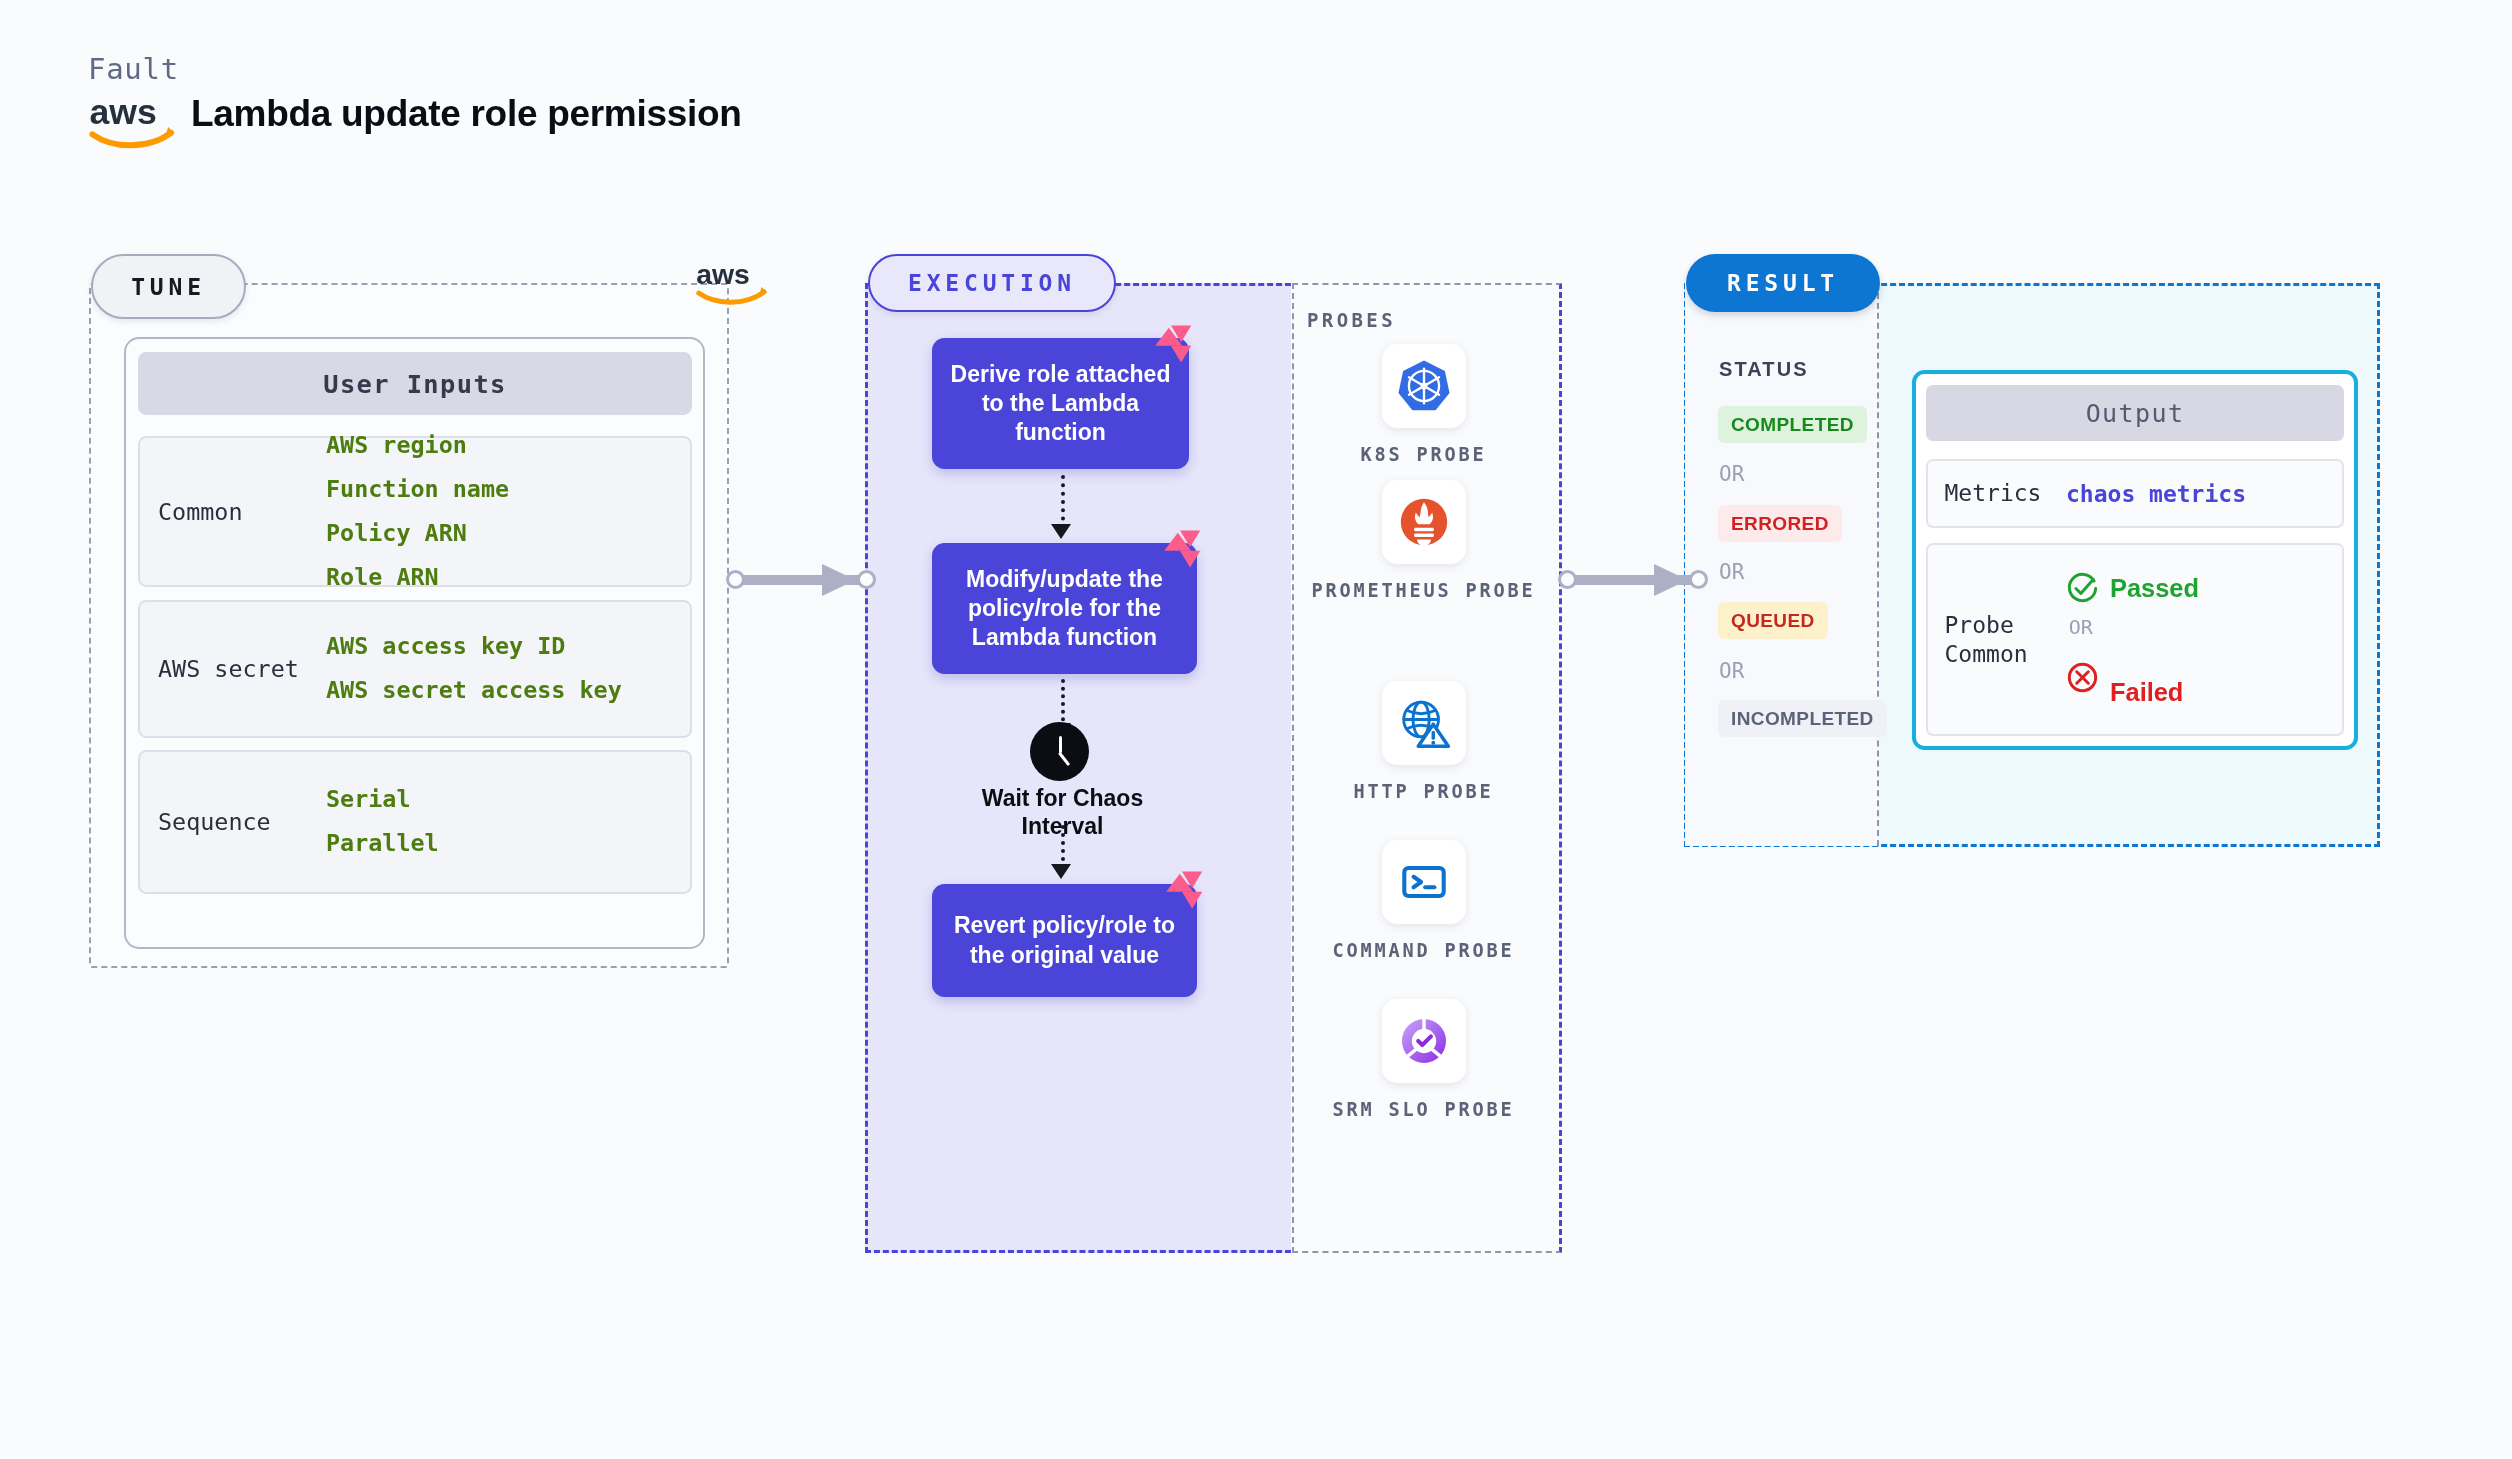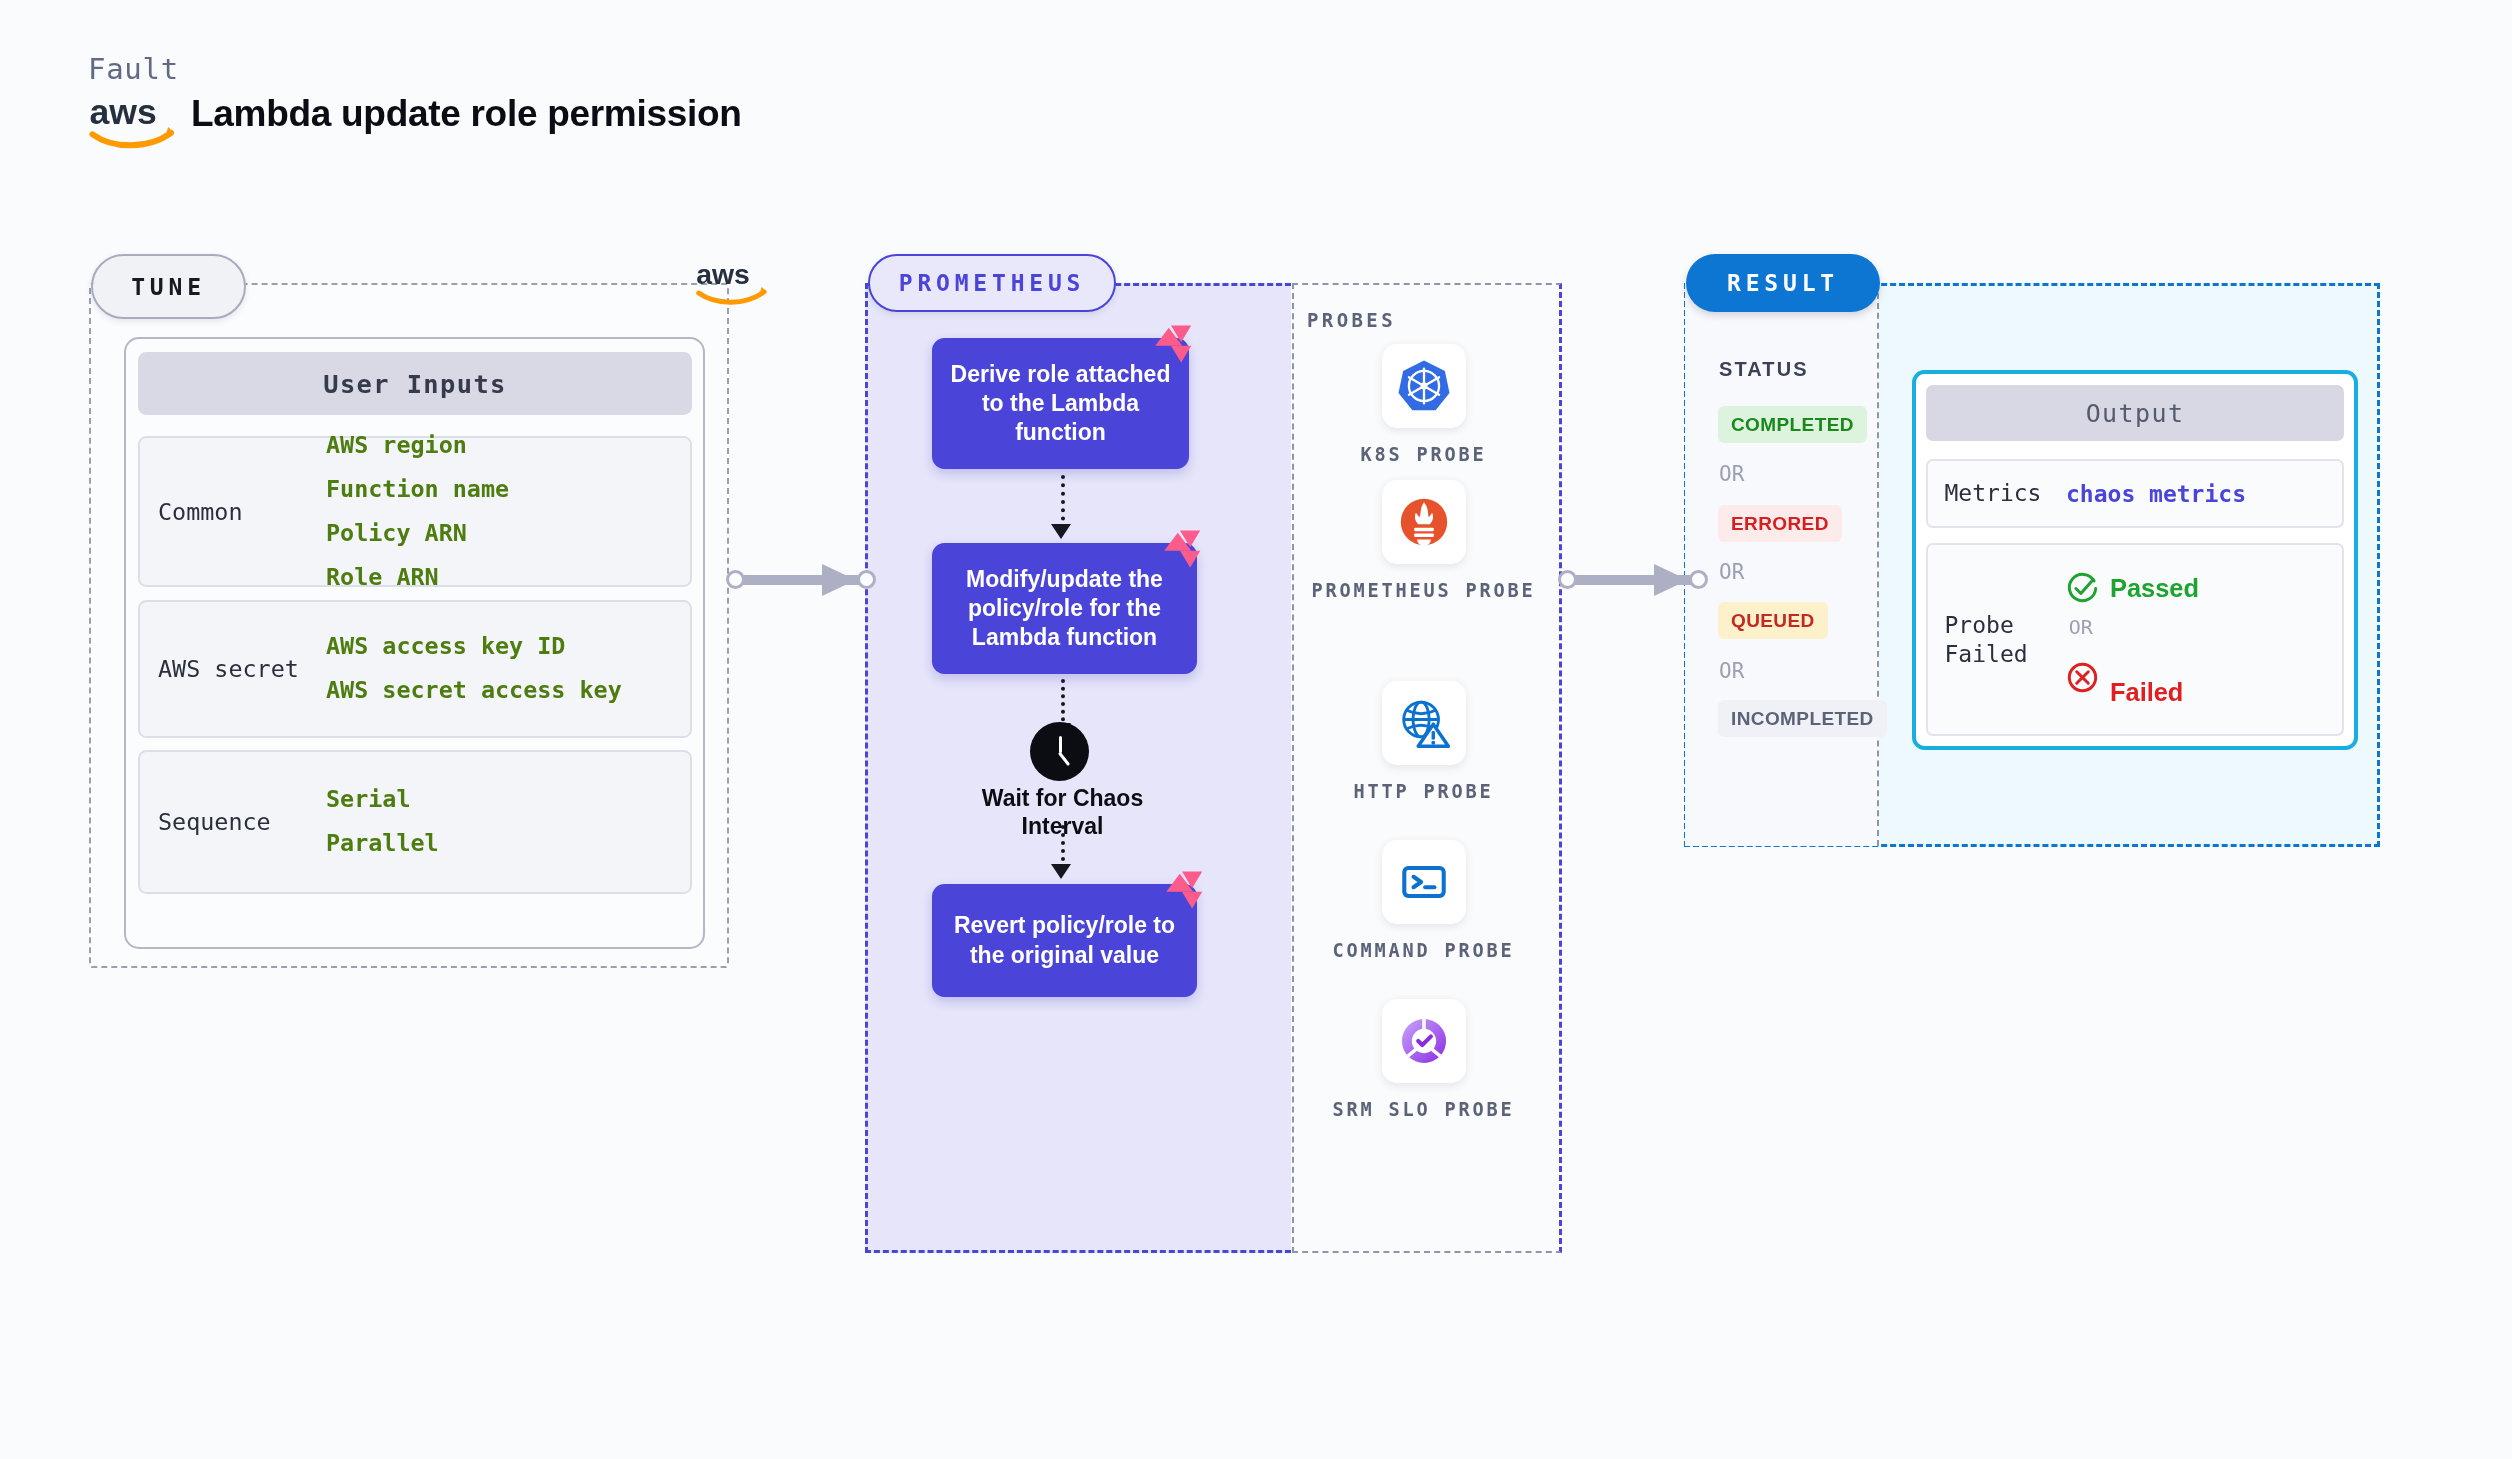--- a/index.html
+++ b/index.html
@@ -301,21 +301,21 @@
 
   <div class="conn" id="conn-1">
     <div class="bar" style="width:120px"></div>
     <div class="dot" style="left:0px"></div>
     <div class="head" style="left:96px"></div>
     <div class="dot" style="left:131px"></div>
   </div>
 
   <div class="exec-zone"></div>
   <div class="probe-zone"></div>
-  <div class="pill pill-exec">PROMETHEUS</div>
+  <div class="pill pill-exec">EXECUTION</div>
 
   <div class="exec-box" id="exec-box-0">Derive role attached to the Lambda function</div>
   <svg class="litmus" id="litmus-0" viewBox="0 0 40 38">
     <path d="M2 20 L14 4 L26 20 Z" fill="#fb5c8c"></path>
     <path d="M16 2 L34 2 L25 17 Z" fill="#fb5c8c"></path>
     <path d="M16 20 L34 20 L25 35 Z" fill="#fb5c8c"></path>
   </svg>
 
   <div class="dotline" id="dl-0"></div>
   <div class="dot-arrow" id="da-0"></div>
@@ -453,21 +453,21 @@
 
   <div class="out-card"></div>
   <div class="out-head">Output</div>
 
   <div class="out-row" id="out-row-0">
     <div class="olabel">Metrics</div>
     <div class="ovalue">chaos metrics</div>
   </div>
 
   <div class="out-row" id="out-row-1">
-    <div class="olabel">Probe Failed</div>
+    <div class="olabel">Probe Common</div>
     <div class="pr-stack">
       <div class="pr-line">
         <svg width="33" height="33" viewBox="0 0 40 40">
           <path d="M34 11 A16 16 0 1 0 36 20" fill="none" stroke="#1fa32f" stroke-width="3.6" stroke-linecap="round"></path>
           <path d="M12 20 L18 26 L33 9" fill="none" stroke="#1fa32f" stroke-width="3.6" stroke-linecap="round" stroke-linejoin="round"></path>
         </svg>
         <span class="pr-text pr-pass">Passed</span>
       </div>
       <div class="pr-or">OR</div>
       <div class="pr-line">

